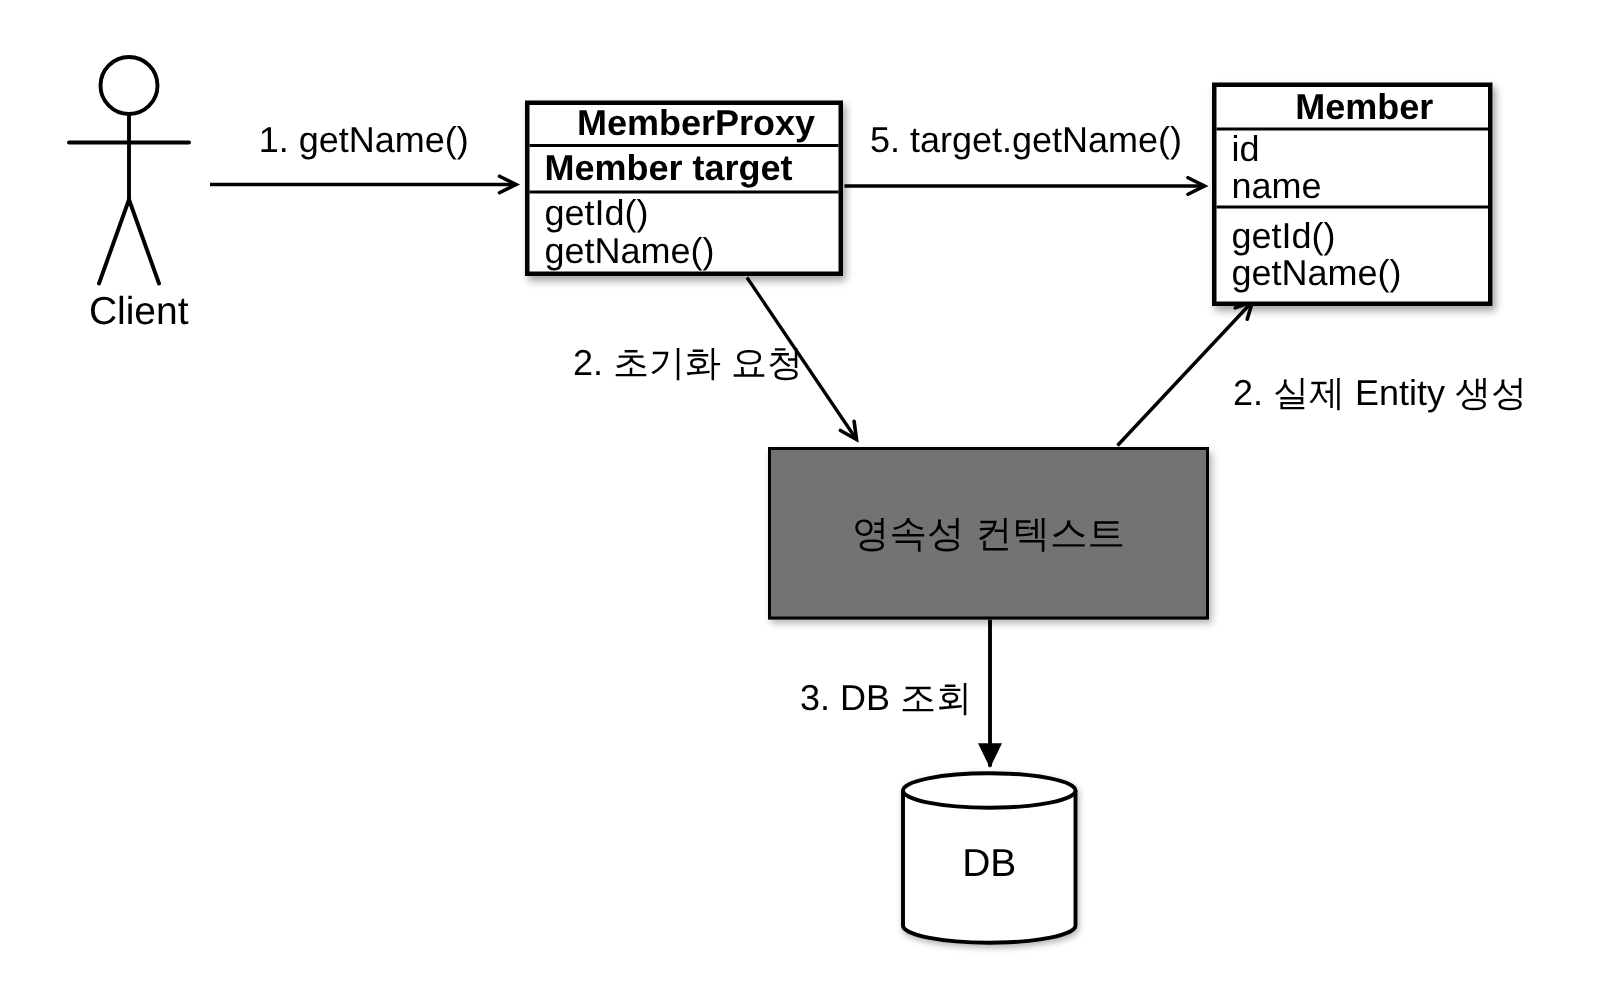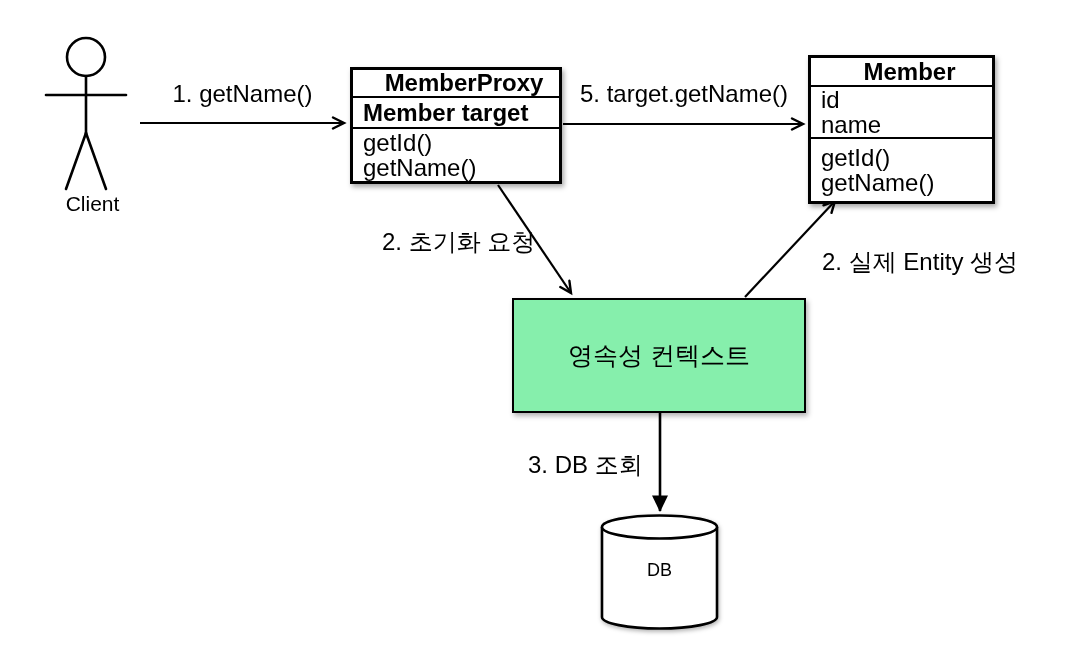--- a/index.html
+++ b/index.html
@@ -58,38 +58,38 @@
   .bold { font-weight: bold; }
 
   
   .p-box {
     position: absolute;
     box-sizing: border-box;
     left: 512px;
     top: 298px;
     width: 294px;
     height: 115px;
-    background: #86efac;
+    background: #737373;
     border: 2.5px solid #000000;
     display: flex;
     align-items: center;
     justify-content: center;
     font-size: 25px;
     box-shadow: 2px 3px 5px rgba(0,0,0,0.3);
   }
 
   
   .label {
     position: absolute;
     font-size: 24px;
     white-space: nowrap;
     color: #000000;
   }
   .label.center { text-align: center; }
-  .label.right { }
+  .label.right { text-align: right; }
 
   .cyl-shadow { filter: drop-shadow(1.5px 2px 2px rgba(0,0,0,0.3)); }
 </style>
 </head>
 <body>
 
 <div class="canvas">
 
   <svg class="layer" width="1066" height="660" viewBox="0 0 1066 660">
     <defs>
@@ -147,16 +147,16 @@
   <div class="p-box">
     <span>영속성 컨텍스트</span>
   </div>
 
   <div class="label center" style="left:140px; top:80px; width:205px;">1. getName()</div>
   <div class="label center" style="left:564px; top:80px; width:240px;">5. target.getName()</div>
   <div class="label center" style="left:366px; top:226px; width:150px;margin-left:16px;">2. 초기화 요청</div>
   <div class="label" style="left:822px; top:246px; width:210px;">2. 실제 Entity 생성</div>
   <div class="label right" style="left:528px; top:449px; width:120px;">3. DB 조회</div>
 
-  <div class="label center" style="left:40px; top:192px; width:105px; font-size:21px;">Client</div>
-  <div class="label center" style="left:602px; top:560px; width:115px; font-size:18px;">DB</div>
+  <div class="label center" style="left:40px; top:192px; width:105px; font-size:26px;">Client</div>
+  <div class="label center" style="left:602px; top:560px; width:115px; font-size:26px;">DB</div>
 
 </div>
 
 </body></html>

